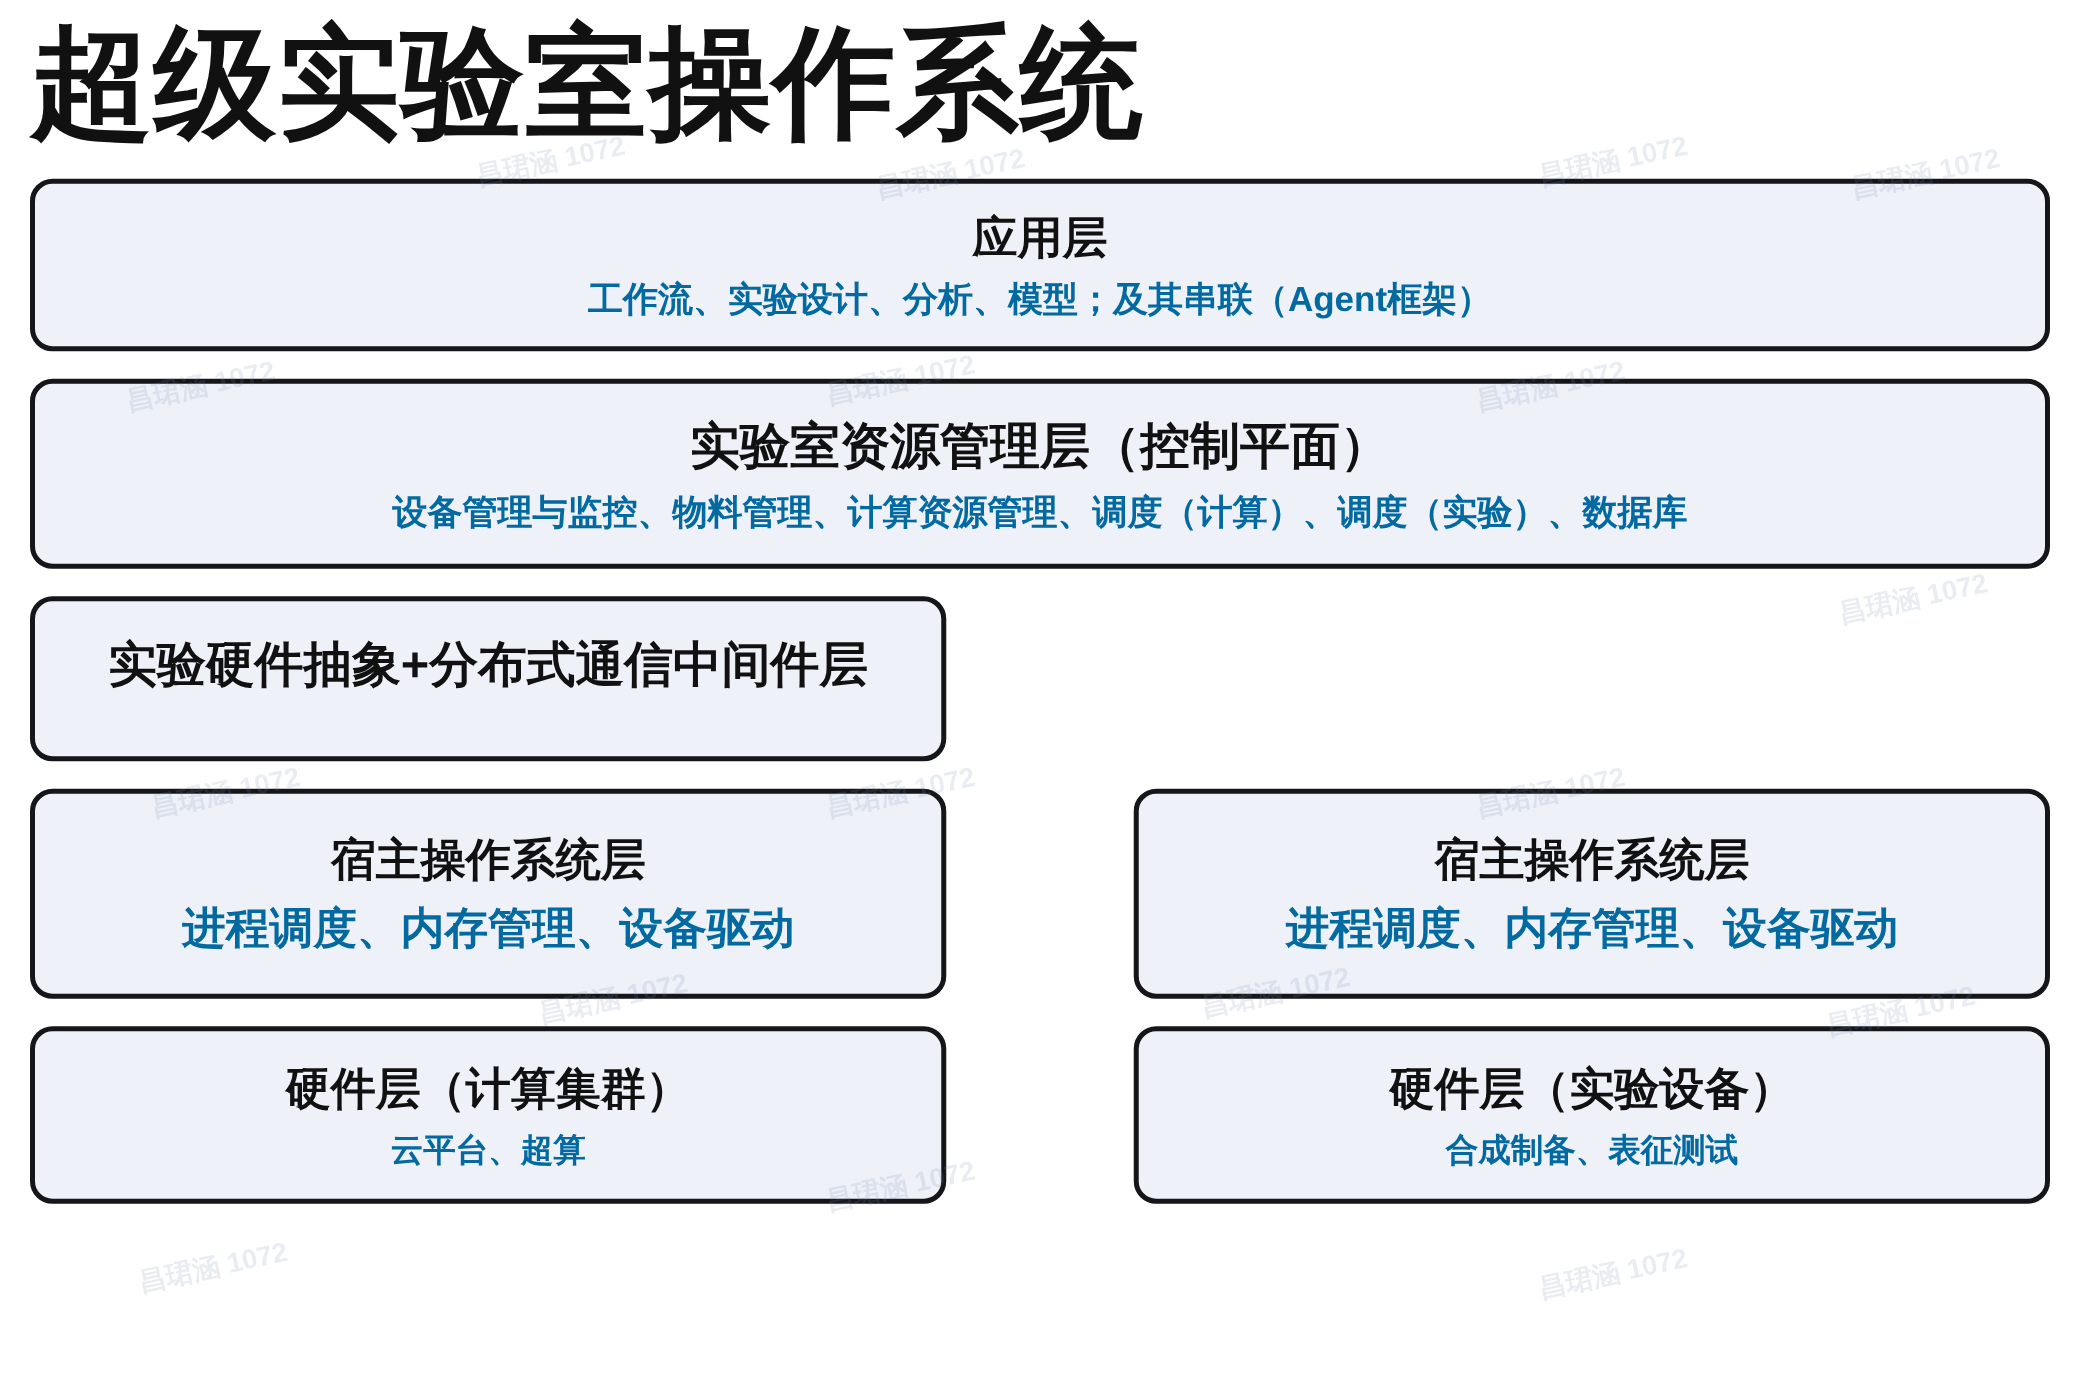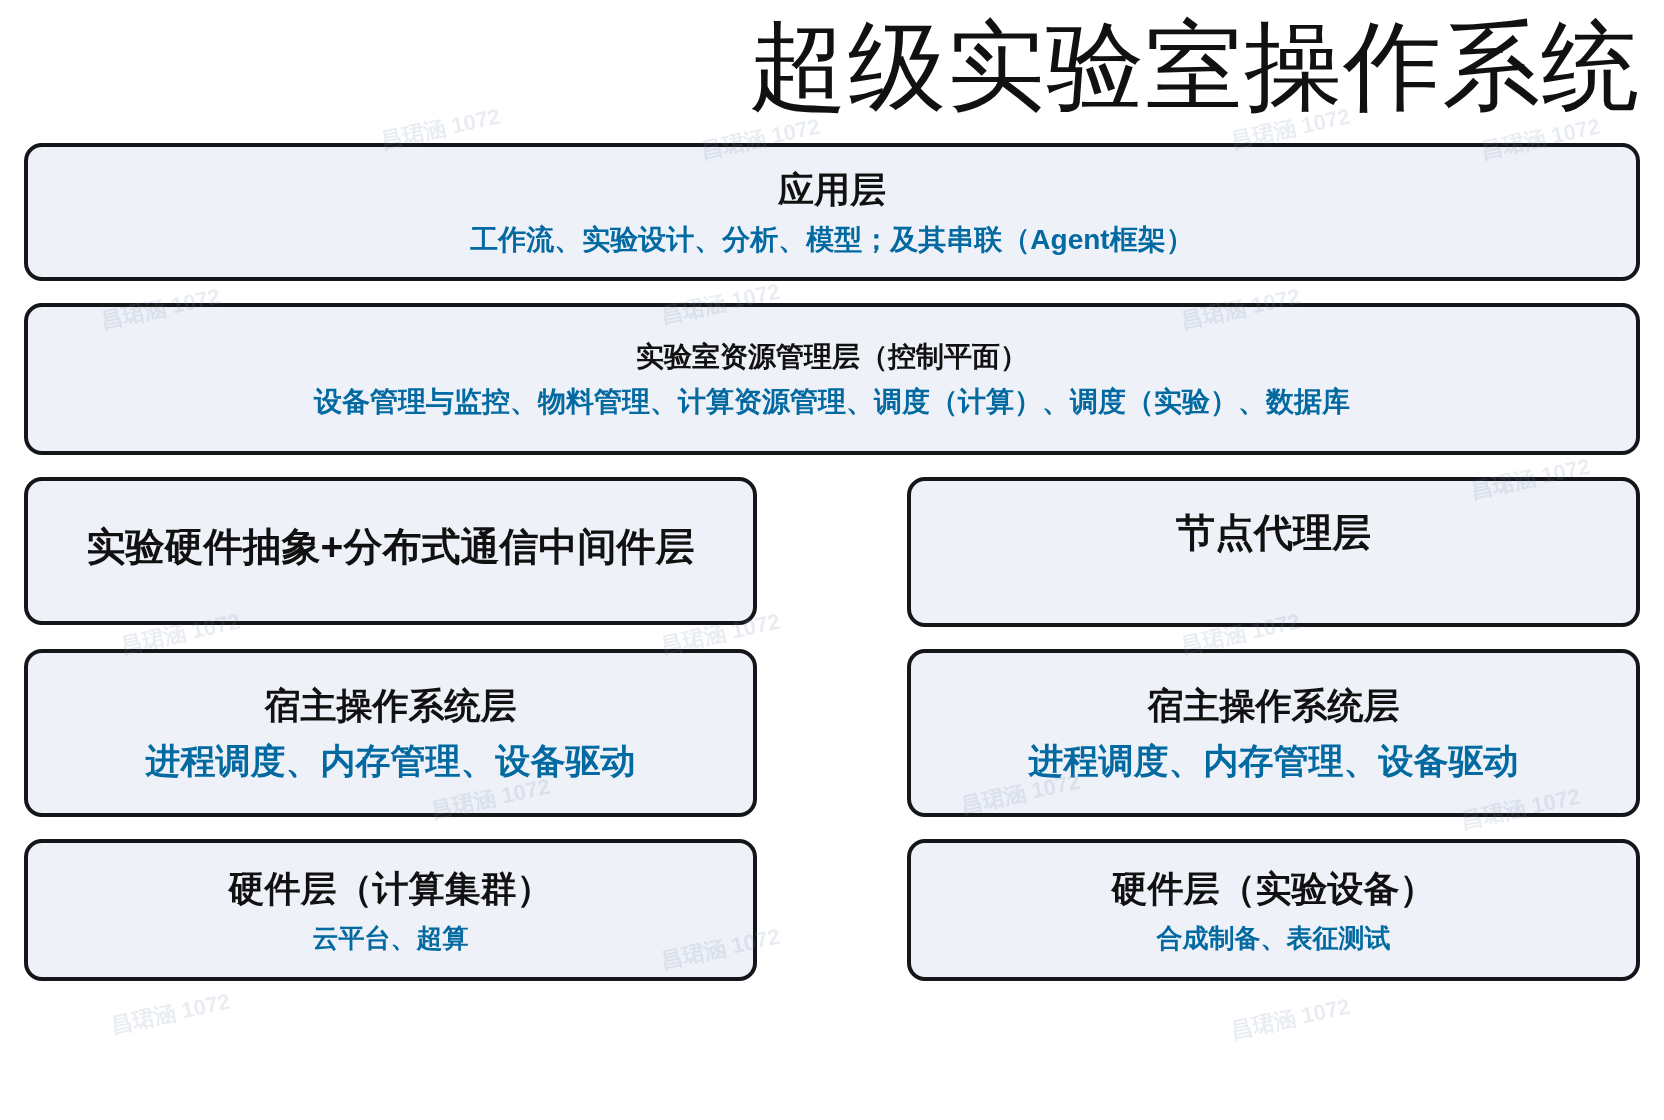--- a/index.html
+++ b/index.html
@@ -16,23 +16,23 @@
     position: relative;
   }
   .page {
     position: relative;
     width: 1664px;
     height: 1120px;
     box-sizing: border-box;
     padding: 0 24px;
   }
   .title {
-    text-align: right;
+    text-align: left;
     font-size: 98px;
-    font-weight: 400;
+    font-weight: 700;
     line-height: 1.28;
     letter-spacing: 1px;
     margin: 4px 0 14px 0;
     color: #111111;
   }
   .stack {
     display: flex;
     flex-direction: column;
     gap: 22px;
   }
@@ -65,29 +65,29 @@
     line-height: 1.4;
     margin-top: 6px;
     color: #0369a1;
   }
   
   .full { width: 100%; justify-content: center; }
   .half { width: 733px; }
 
   .box-app { height: 138px; }
   .box-res { height: 152px; }
-  .box-hw-abs { height: 148px; justify-content: flex-start; padding-top: 40px; }
+  .box-hw-abs { height: 132px; justify-content: flex-start; padding-top: 26px; }
   .box-node { height: 150px; justify-content: flex-start; padding-top: 26px; }
   .box-host { height: 168px; }
   .box-hard { height: 142px; }
 
   .box-hw-abs .bt { font-size: 39px; }
   .box-node .bt { font-size: 39px; }
   .box-app .bt { font-size: 36px; }
-  .box-res .bt { font-size: 28px; }
+  .box-res .bt { font-size: 40px; }
   .box-app .bs { font-size: 28px; }
   .box-res .bs { font-size: 28px; }
   .box-host .bt { font-size: 36px; }
   .box-host .bs { font-size: 35px; }
   .box-hard .bt { font-size: 36px; }
   .box-hard .bs { font-size: 26px; }
 
   
   .wm {
     position: absolute;
@@ -115,23 +115,20 @@
     </div>
 
     <div class="box full box-res">
       <div class="bt">实验室资源管理层（控制平面）</div>
       <div class="bs">设备管理与监控、物料管理、计算资源管理、调度（计算）、调度（实验）、数据库</div>
     </div>
 
     <div class="row">
       <div class="box half box-hw-abs">
         <div class="bt">实验硬件抽象+分布式通信中间件层</div>
-      </div>
-      <div class="box half box-node">
-        <div class="bt">节点代理层</div>
       </div>
     </div>
 
     <div class="row">
       <div class="box half box-host">
         <div class="bt">宿主操作系统层</div>
         <div class="bs">进程调度、内存管理、设备驱动</div>
       </div>
       <div class="box half box-host">
         <div class="bt">宿主操作系统层</div>

